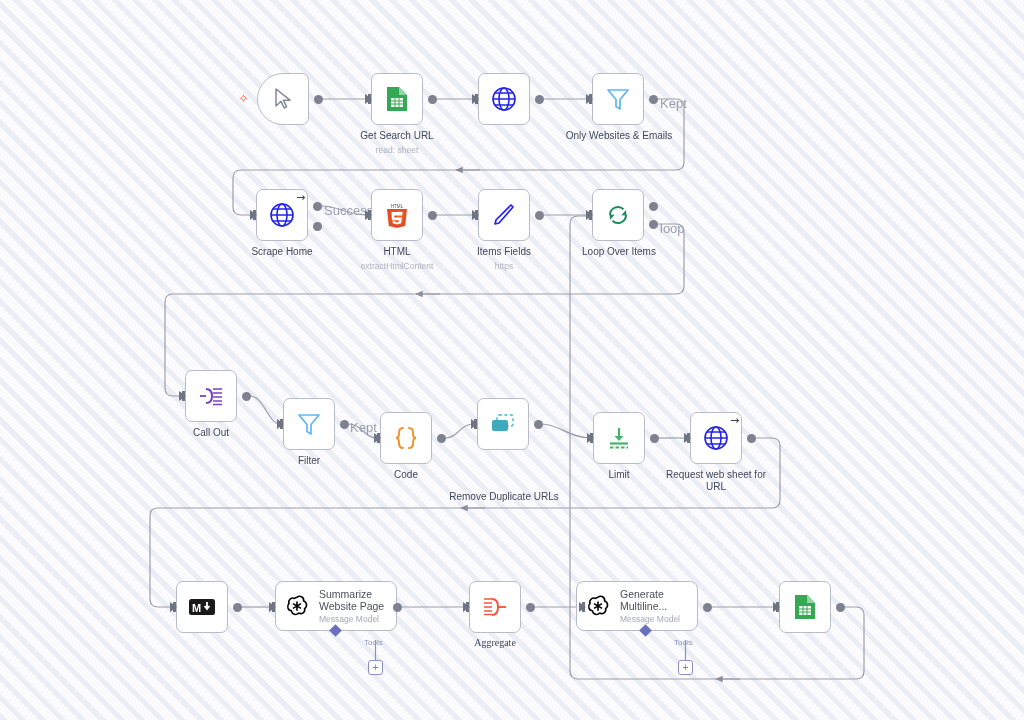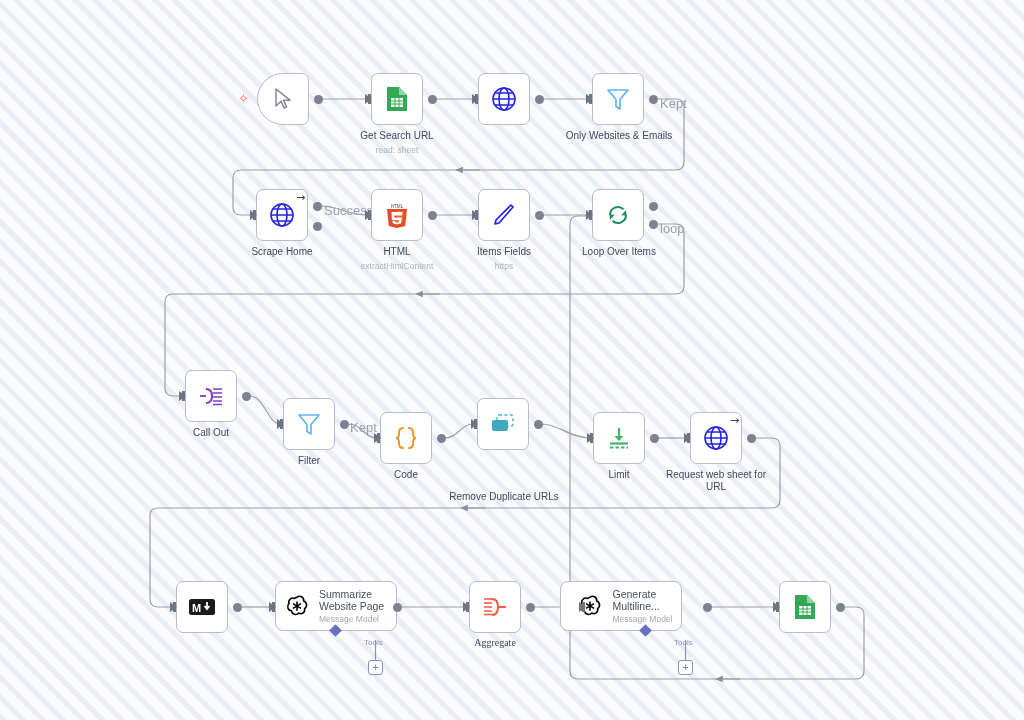--- a/index.html
+++ b/index.html
@@ -401,21 +401,21 @@
         <path d="M16 12 h8" stroke="#f4573f" stroke-width="1.9"></path>
       </svg>
     </span>
   </div>
   <div class="port-in" style="left:463px;top:602px;"></div>
   <div class="port-out" style="left:526px;top:603px;"></div>
   <div class="cap" style="left:435px;top:637px;width:120px;font-family:Liberation Serif, serif;">
     <span>Aggregate</span>
   </div>
 
-  <div class="node wide" style="left:560px;top:581px;justify-content:center;">
+  <div class="node wide" style="left:576px;top:581px;">
     <span class="ico">
       <svg width="26" height="26" viewBox="0 0 26 26">
         <g fill="none" stroke="#000" stroke-width="1.6" stroke-linejoin="round">
           <path d="M13 4.2 c3 -2.4 7.2 0.1 6.6 3.8 c3.4 1 4 5.6 1 7.6 c0.9 3.5 -2.8 6.2 -5.9 4.4 c-2.3 2.7 -6.7 1.4 -7.3 -2.2 c-3.5 -0.4 -5 -4.8 -2.4 -7.3 c-1.2 -3.3 2.2 -6.4 5.4 -5.1 c0.7 -0.5 1.6 -1 2.6 -1.2 Z"></path>
           <path d="M13 8.4 v9.4 M9 10.6 l8 4.8 M17 10.6 l-8 4.8"></path>
         </g>
       </svg>
     </span>
     <span class="inlabel">
       <span class="t">Generate</span>

